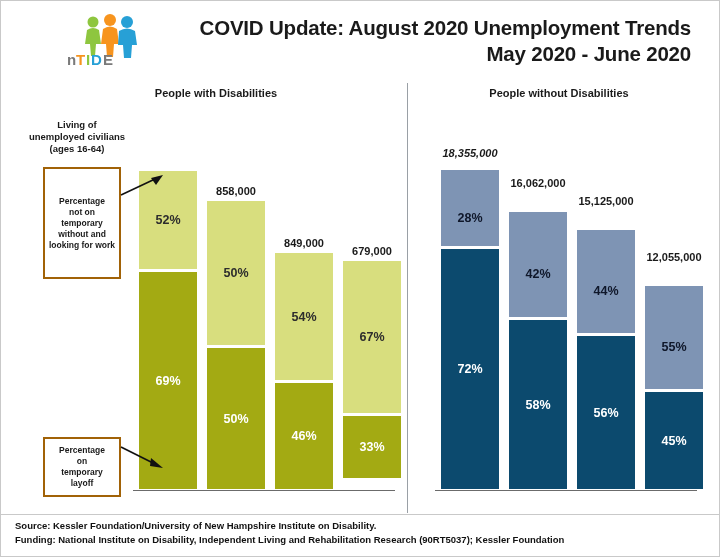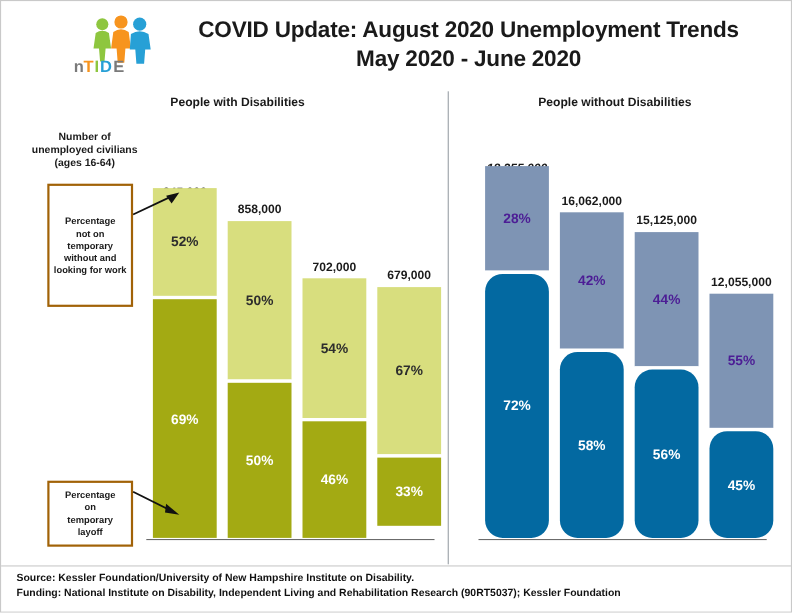--- a/index.html
+++ b/index.html
@@ -17,21 +17,21 @@
   }
   
   .header{
     position:absolute;left:0;top:0;width:720px;height:76px;
   }
   .logo{
     position:absolute;left:62px;top:12px;width:92px;height:56px;
   }
   .title{
     position:absolute;left:160px;top:14px;width:530px;
-    text-align:center;
+    text-align:right;
     font-size:20.5px;font-weight:bold;color:#1a1a1a;
     line-height:26px;
     letter-spacing:-0.2px;
   }
   
   .panel-title{
     position:absolute;top:86px;
     font-size:11px;font-weight:bold;color:#1a1a1a;text-align:center;
   }
   #ptitle-left{left:30px;width:370px;}
@@ -59,22 +59,22 @@
     position:absolute;left:0;width:100%;box-sizing:border-box;
   }
   .seg{
     position:absolute;left:0;width:100%;
     display:flex;align-items:center;justify-content:center;
     font-size:12.5px;font-weight:bold;
     box-sizing:border-box;
   }
   .seg-top-d{background:#d8de7e;color:#2d2d2d;}
   .seg-bot-d{background:#a3aa13;color:#ffffff;}
-  .seg-top-n{background:#7e94b4;color:#4c1d95;}
-  .seg-bot-n{background:#0369a1;color:#ffffff;border-radius:16px;}
+  .seg-top-n{background:#7e94b4;color:#0f172a;margin-top:19px;}
+  .seg-bot-n{background:#0c4a6e;color:#ffffff;}
   .gapline{
     position:absolute;left:0;width:100%;height:3px;background:#ffffff;
   }
   .bar-total{
     position:absolute;width:110px;left:-26px;text-align:center;
     font-size:11px;font-weight:bold;color:#1a1a1a;
   }
 
   
   .anno-text{
@@ -151,21 +151,21 @@
       <div class="bar-total" style="bottom:292px;">858,000</div>
       <div class="bar" style="height:288px;bottom:0;">
         <div class="seg seg-top-d" style="top:0;height:144px;">50%</div>
         <div class="gapline" style="top:144px;"></div>
         <div class="seg seg-bot-d" style="top:147px;height:141px;">50%</div>
       </div>
 
     </div>
 
     <div class="bar-group" style="left:144px;">
-      <div class="bar-total" style="bottom:240px;">702,000</div>
+      <div class="bar-total" style="bottom:240px;">849,000</div>
       <div class="bar" style="height:236px;bottom:0;">
         <div class="seg seg-top-d" style="top:0;height:127px;">54%</div>
         <div class="gapline" style="top:127px;"></div>
         <div class="seg seg-bot-d" style="top:130px;height:106px;">46%</div>
       </div>
 
     </div>
 
     <div class="bar-group" style="left:212px;">
       <div class="bar-total" style="bottom:232px;">679,000</div>
@@ -218,21 +218,21 @@
         <div class="seg seg-bot-n" style="top:125px;height:97px;">45%</div>
       </div>
 
     </div>
   </div>
 
   <div class="chart-baseline" style="left:132px;top:489px;width:262px;"></div>
   <div class="chart-baseline" style="left:434px;top:489px;width:262px;"></div>
 
   <div class="anno-text" style="left:18px;top:118px;width:116px;">
-    <div>Number of</div>
+    <div>Living of</div>
     <div>unemployed civilians</div>
     <div>(ages 16-64)</div>
   </div>
 
   <div class="anno-box" style="left:42px;top:166px;width:78px;height:112px;flex-direction:column;">
     <span>Percentage</span>
     <span>not on</span>
     <span>temporary without and</span>
     <span>looking for work</span>
   </div>

